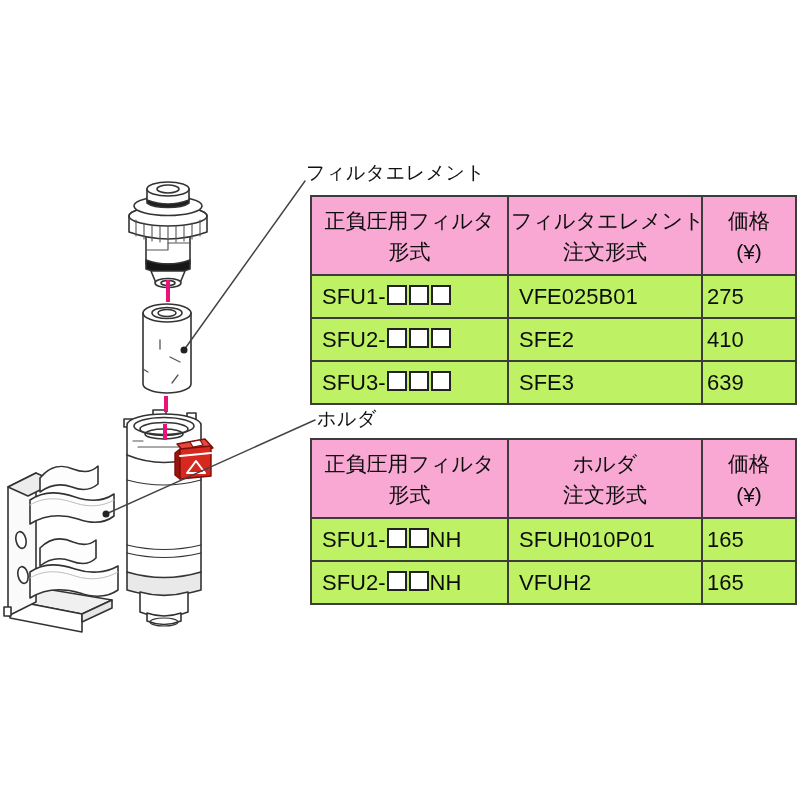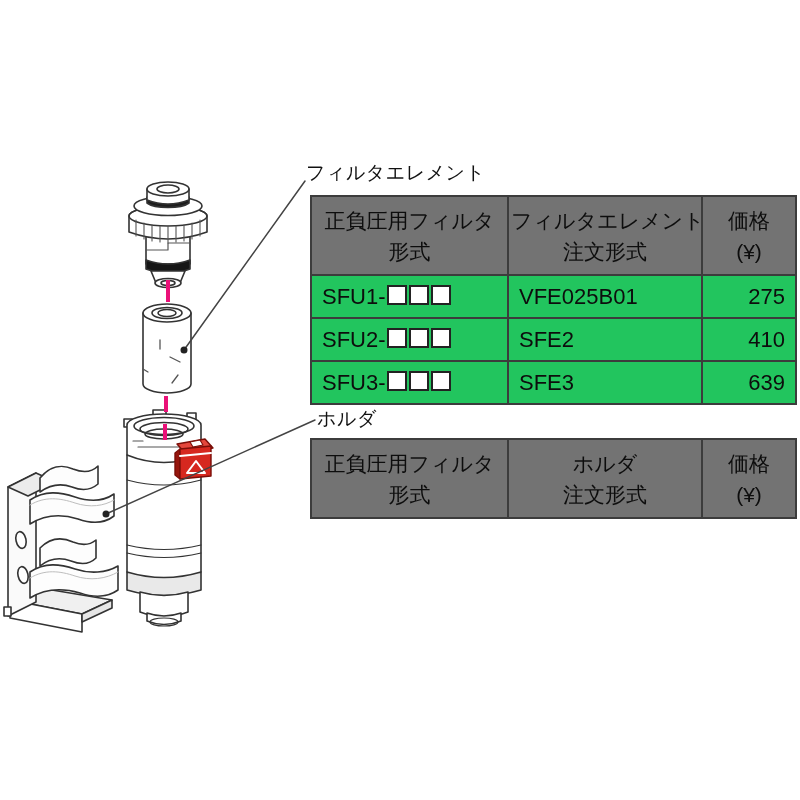--- a/index.html
+++ b/index.html
@@ -18,28 +18,28 @@
   table.price-table{
     position:absolute;border-collapse:collapse;table-layout:fixed;
     width:485px;font-size:22px;color:#0d0d0d;
   }
   .t1{left:310px;top:195px;}
   .t2{left:310px;top:438px;}
   .price-table th,.price-table td{
     border:2px solid #3c3c3c;overflow:hidden;white-space:nowrap;
   }
   .price-table th{
-    background:#737373;font-weight:400;font-size:21px;
+    background:#f9a8d4;font-weight:400;font-size:21px;
     height:77px;text-align:center;vertical-align:middle;line-height:31px;
     padding:0 2px;
   }
   .price-table td{
-    height:39px;vertical-align:middle;padding-left:10px;background:#22c55e;
-  }
-  .price-table td.price{text-align:right;padding-right:10px;padding-left:4px;}
+    height:39px;vertical-align:middle;padding-left:10px;background:#bef264;
+  }
+  .price-table td.price{padding-right:10px;padding-left:4px;}
   .sq{
     display:inline-block;width:16px;height:16px;border:2px solid #222;
     margin:0 1px;vertical-align:-1px;background:#fff;
   }
 </style>
 </head>
 <body>
 
 <svg id="art" viewBox="0 0 800 800" xmlns="http://www.w3.org/2000/svg">
   <g stroke="#333" stroke-width="1.6" fill="#ffffff" stroke-linejoin="round" stroke-linecap="round">
@@ -223,14 +223,24 @@
         <div>ホルダ</div>
         <div>注文形式</div>
       </th>
       <th>
         <div>価格</div>
         <div>(¥)</div>
       </th>
     </tr>
   </thead>
   <tbody>
+    <tr>
+      <td class="model">SFU1-<span class="sq"></span><span class="sq"></span>NH</td>
+      <td>SFUH010P01</td>
+      <td class="price">165</td>
+    </tr>
+    <tr>
+      <td class="model">SFU2-<span class="sq"></span><span class="sq"></span>NH</td>
+      <td>VFUH2</td>
+      <td class="price">165</td>
+    </tr>
   </tbody>
 </table>
 
 </body></html>

